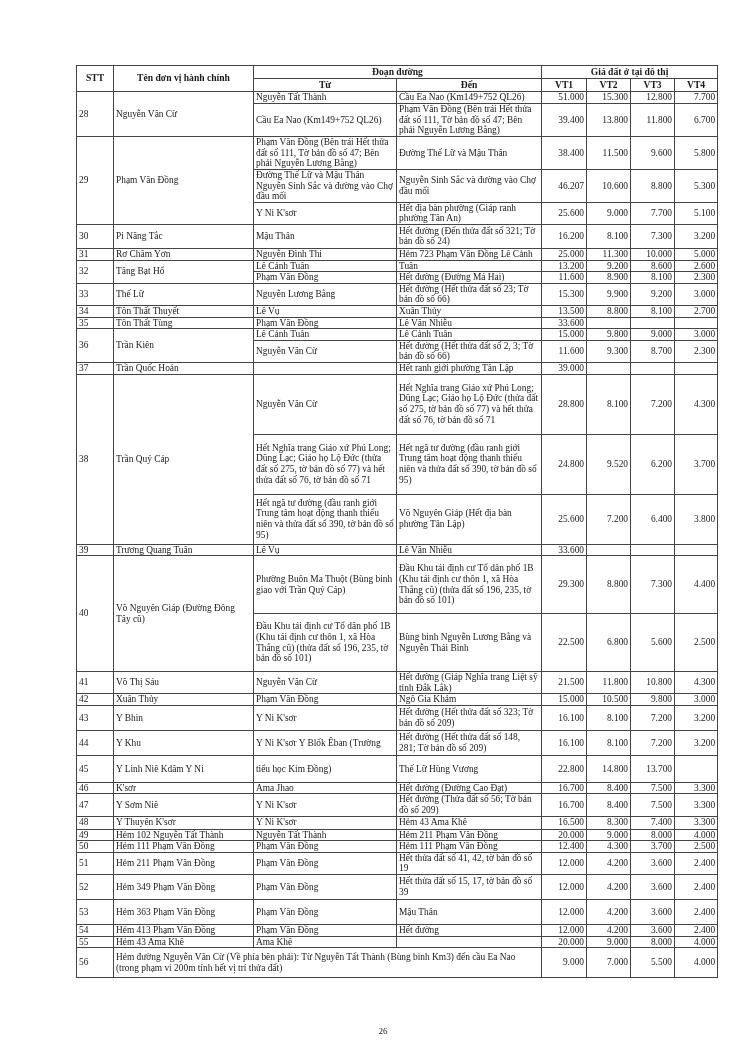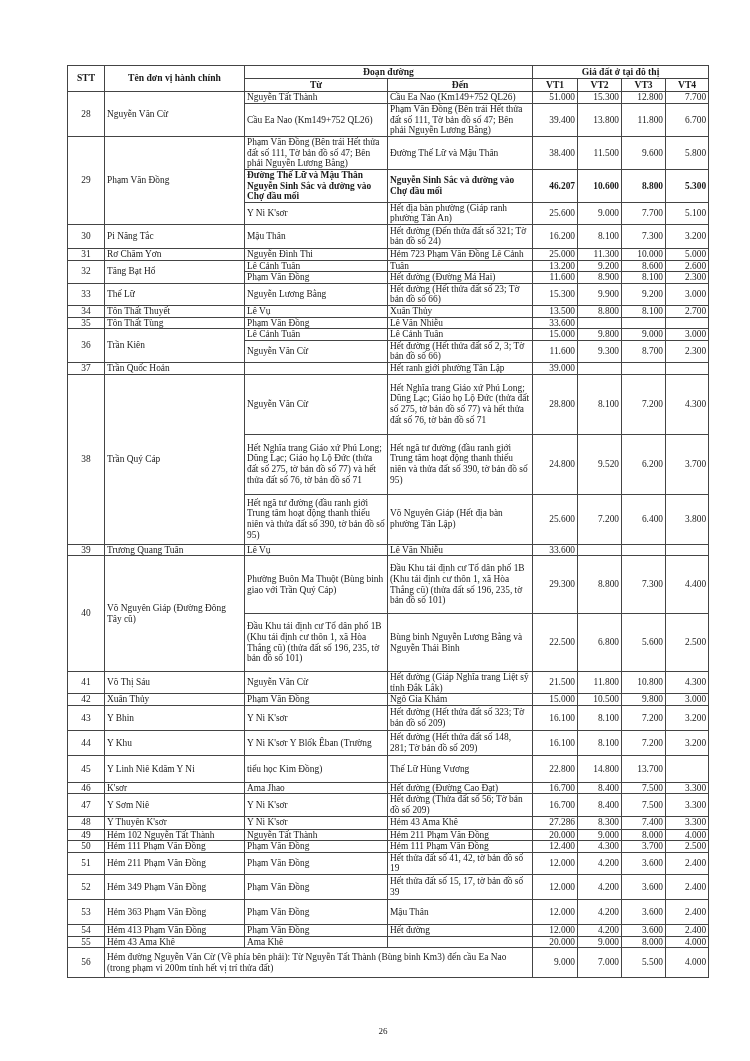--- a/index.html
+++ b/index.html
@@ -1,22 +1,22 @@
 <!DOCTYPE html>
 <html><head>
 <meta charset="utf-8">
 <style>
   html, body { margin:0; padding:0; background:#ffffff; }
   body { width:750px; height:1061px; position:relative; overflow:hidden;
          font-family:"Liberation Serif", "DejaVu Serif", serif; color:#1a1a1a; }
-  table.land { position:absolute; left:67px; top:65px; width:641px;
+  table.land { position:absolute; left:76px; top:65px; width:641px;
                border-collapse:collapse; table-layout:fixed; font-size:9.4px; line-height:10.6px; }
   table.land td, table.land th { border:1px solid #444; padding:0 2px; vertical-align:middle; overflow:hidden; }
   table.land th { font-weight:bold; text-align:center; height:12px; font-size:9.6px; }
-  td.stt { text-align:center; }
+  td.stt { text-align:left; }
   td.num { text-align:right; padding-right:3px; }
   td.name, td.from, td.to { text-align:left; }
   td.full { text-align:left; }
   .pageno { position:absolute; left:0; width:750px; top:1026px; text-align:center; font-size:9px;margin-left:8px; }
 </style>
 </head>
 <body>
 
 <table class="land">
   <colgroup>
@@ -67,21 +67,21 @@
       <tr style="height: 33px;">
         <td class="stt" rowspan="3">29</td>
         <td class="name" rowspan="3">Phạm Văn Đồng</td>
         <td class="from">Phạm Văn Đồng (Bên trái Hết thửa đất số 111, Tờ bản đồ số 47; Bên phải Nguyễn Lương Bằng)</td>
         <td class="to">Đường Thế Lữ và Mậu Thân</td>
         <td class="num">38.400</td>
         <td class="num">11.500</td>
         <td class="num">9.600</td>
         <td class="num">5.800</td>
       </tr>
-      <tr style="height: 24px; font-weight: bold;">
+      <tr style="height: 24px;">
         <td class="from">Đường Thế Lữ và Mậu Thân Nguyễn Sinh Sắc và đường vào Chợ đầu mối</td>
         <td class="to">Nguyễn Sinh Sắc và đường vào Chợ đầu mối</td>
         <td class="num">46.207</td>
         <td class="num">10.600</td>
         <td class="num">8.800</td>
         <td class="num">5.300</td>
       </tr>
       <tr style="height: 22px;">
         <td class="from">Y Ni K'sơr</td>
         <td class="to">Hết địa bàn phường (Giáp ranh phường Tân An)</td>
@@ -308,21 +308,21 @@
         <td class="num">16.700</td>
         <td class="num">8.400</td>
         <td class="num">7.500</td>
         <td class="num">3.300</td>
       </tr>
       <tr style="height: 13px;">
         <td class="stt" rowspan="1">48</td>
         <td class="name" rowspan="1">Y Thuyên K'sơr</td>
         <td class="from">Y Ni K'sơr</td>
         <td class="to">Hẻm 43 Ama Khê</td>
-        <td class="num">27.286</td>
+        <td class="num">16.500</td>
         <td class="num">8.300</td>
         <td class="num">7.400</td>
         <td class="num">3.300</td>
       </tr>
       <tr style="height: 11px;">
         <td class="stt" rowspan="1">49</td>
         <td class="name" rowspan="1">Hẻm 102 Nguyễn Tất Thành</td>
         <td class="from">Nguyễn Tất Thành</td>
         <td class="to">Hẻm 211 Phạm Văn Đồng</td>
         <td class="num">20.000</td>

